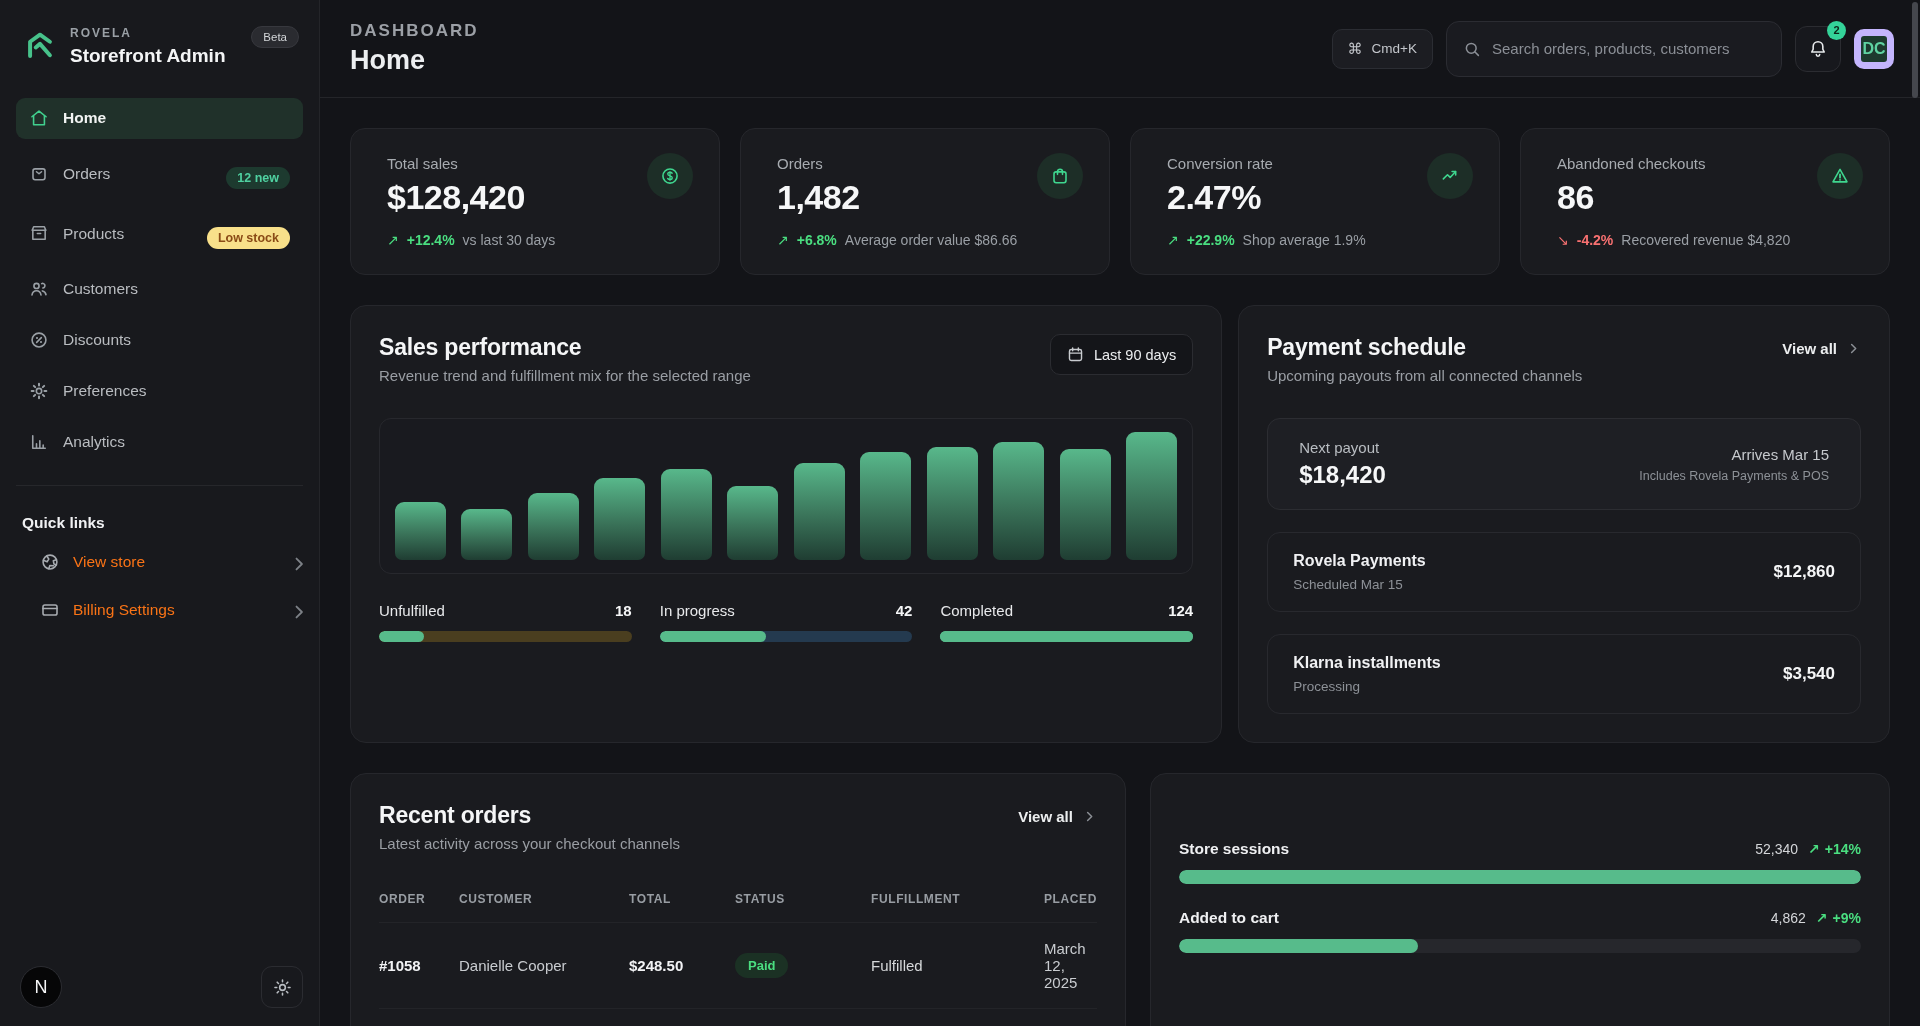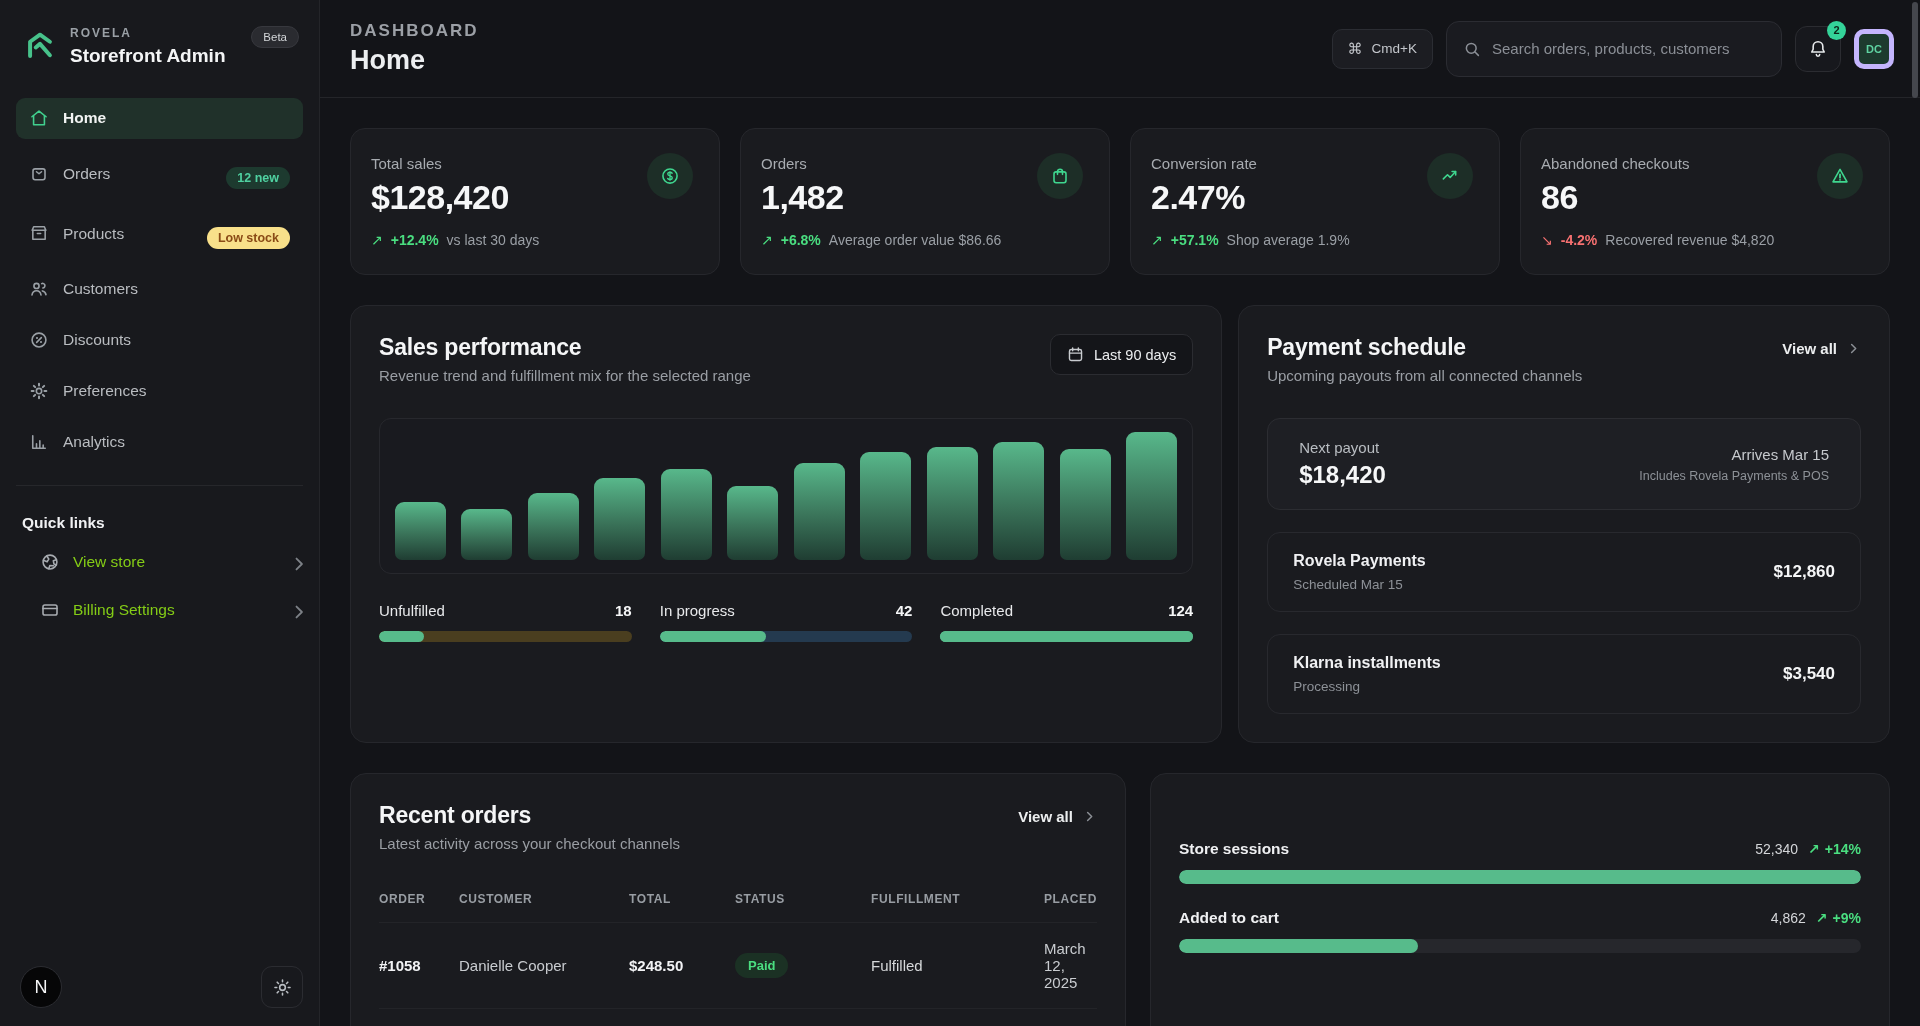--- a/index.html
+++ b/index.html
@@ -17,46 +17,46 @@
   .nav { padding:0 16px; }
   .nav-item { display:flex; align-items:center; gap:13px; padding:10px 13px; border-radius:9px; margin-bottom:10px; color:#b9bcc0; font-size:15.5px; cursor:pointer; }
   .nav-item .ic { width:21px; height:21px; color:#9aa0a6; display:flex; }
   .nav-item.active { background:#20312a; color:#f2f4f3; font-weight:700; }
   .nav-item.active .ic { color:#41d08e; }
   .nav-badge { margin-left:auto; font-size:12.5px; font-weight:700; border-radius:999px; padding:4px 11px;margin-top:8px; }
   .nav-badge.green { background:#1d3a2f; color:#4fd1a1; }
   .nav-badge.yellow { background:#f8e08a; color:#8a4b16; }
   .side-divider { height:1px; background:#26272b; margin:22px 16px 0 16px; }
   .ql-title { font-size:15.5px; font-weight:700; color:#f0f1f3; padding:28px 22px 6px 22px; }
-  .ql-item { display:flex; align-items:center; gap:13px; padding:14px 14px 14px 40px; color:#84cc16; font-size:15.5px; cursor:pointer; }
+  .ql-item { display:flex; align-items:center; gap:13px; padding:14px 14px 14px 40px; color:#f97316; font-size:15.5px; cursor:pointer; }
   .ql-item .ic { width:20px; height:20px; color:#a7abb0; display:flex; }
   .ql-item .chev { margin-left:auto; color:#7d8187; width:16px; height:16px; }
   .sidebar-bottom { position:absolute; left:20px; right:16px; bottom:18px; display:flex; align-items:center; justify-content:space-between; }
   .n-avatar { width:42px; height:42px; border-radius:50%; background:#060607; border:1px solid #2b2c31; color:#f5f6f7; display:flex; align-items:center; justify-content:center; font-size:18px; font-weight:400; cursor:pointer; }
   .theme-btn { width:42px; height:42px; border-radius:11px; background:transparent; border:1px solid #2b2c31; color:#b9bdc2; display:flex; align-items:center; justify-content:center; cursor:pointer; }
 
   
   .main { flex:1; display:flex; flex-direction:column; min-width:0; background:#131418; }
   .topbar { height:98px; flex:0 0 98px; display:flex; align-items:center; justify-content:space-between; padding:0 26px 0 30px; border-bottom:1px solid #242529; }
   .eyebrow { font-size:17px; letter-spacing:2px; color:#9ca0a6; font-weight:700; }
   .page-title { font-size:27px; font-weight:700; margin-top:4px; }
   .topbar-right { display:flex; align-items:center; gap:13px; }
   .cmdk { display:flex; align-items:center; gap:9px; background:#1c1d22; border:1px solid #2b2d33; border-radius:10px; padding:10px 15px; color:#c3c6cb; font-size:13.5px; cursor:pointer; }
   .cmdk .glyph { font-size:15px; }
   .searchbox { display:flex; align-items:center; gap:11px; width:336px; height:56px; background:#1a1b20; border:1px solid #2b2c32; border-radius:13px; padding:0 16px; }
   .searchbox input { flex:1; background:transparent; border:none; outline:none; color:#e6e8ea; font-size:15px; font-family:inherit; }
   .searchbox input::placeholder { color:#8b8f96; }
   .icon-btn { position:relative; width:46px; height:46px; border-radius:12px; background:#17181d; border:1px solid #2b2c31; color:#e8eaec; display:flex; align-items:center; justify-content:center; cursor:pointer; }
   .notif-badge { position:absolute; top:-6px; right:-6px; width:19px; height:19px; border-radius:50%; background:#34d399; color:#0c2418; font-size:11px; font-weight:700; display:flex; align-items:center; justify-content:center; }
-  .user-avatar { width:40px; height:40px; border-radius:10px; background:#1d3a2e; border:5px solid #c4b5fd; color:#5fd3a2; font-weight:700; font-size:11px; display:flex; align-items:center; justify-content:center; cursor:pointer; }
+  .user-avatar { width:40px; height:40px; border-radius:10px; background:#1d3a2e; border:7px solid #c4b5fd; color:#5fd3a2; font-weight:700; font-size:16px; display:flex; align-items:center; justify-content:center; cursor:pointer; }
 
   
   .content { flex:1; padding:30px 30px 0 30px; overflow:hidden; }
   .stats { display:grid; grid-template-columns:repeat(4,1fr); gap:20px; margin-bottom:30px; }
-  .stat-card { position:relative; background:#1a1b1f; border:1px solid #26272c; border-radius:15px; padding:26px 20px; min-height:140px; }
+  .stat-card { position:relative; background:#1a1b1f; border:1px solid #26272c; border-radius:15px; padding:26px 36px; min-height:140px; }
   .stat-label { font-size:15px; color:#a7abb0; }
   .stat-value { font-size:34px; font-weight:700; letter-spacing:-0.5px; margin:6px 0 15px 0; color:#f6f7f8; }
   .stat-delta { display:flex; align-items:center; gap:8px; font-size:14px; }
   .d-arrow.up, .d-pct.up { color:#4ade80; }
   .d-arrow.down, .d-pct.down { color:#f87171; }
   .d-pct { font-weight:700; }
   .d-note { color:#9a9fa5; }
   .stat-ic { position:absolute; top:24px; right:26px; width:46px; height:46px; border-radius:50%; background:#1d2e27; color:#3fd68f; display:flex; align-items:center; justify-content:center; }
 
   .row2 { display:grid; grid-template-columns:1.338fr 1fr; gap:16px; margin-bottom:30px; }
@@ -324,21 +324,21 @@
                 <rect x="4.8" y="7" width="14.4" height="13" rx="2.5"></rect>
                 <path d="M9 10V6.8a3 3 0 0 1 6 0V10"></path>
               </svg>
             </div>
   </div>
   <div class="stat-card">
     <div class="stat-label">Conversion rate</div>
     <div class="stat-value">2.47%</div>
     <div class="stat-delta">
       <span class="d-arrow up">↗</span>
-      <span class="d-pct up">+57.1%</span>
+      <span class="d-pct up">+22.9%</span>
       <span class="d-note">Shop average 1.9%</span>
     </div>
     <div class="stat-ic">
               <svg width="20" height="20" viewBox="0 0 24 24" fill="none" stroke="currentColor" stroke-width="1.9" stroke-linecap="round" stroke-linejoin="round">
                 <path d="M4 15.5l5-5 3.2 3.2 6.3-6.9"></path>
                 <path d="M14.5 6.5h4.3v4.3"></path>
               </svg>
             </div>
   </div>
   <div class="stat-card">

